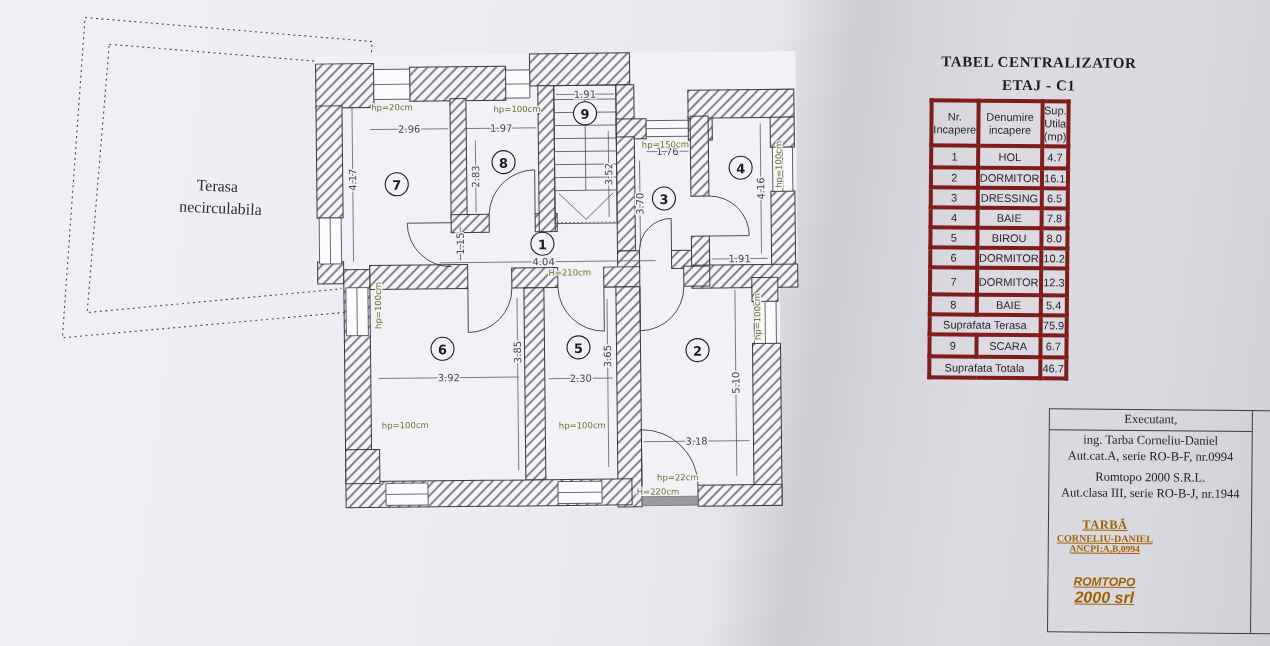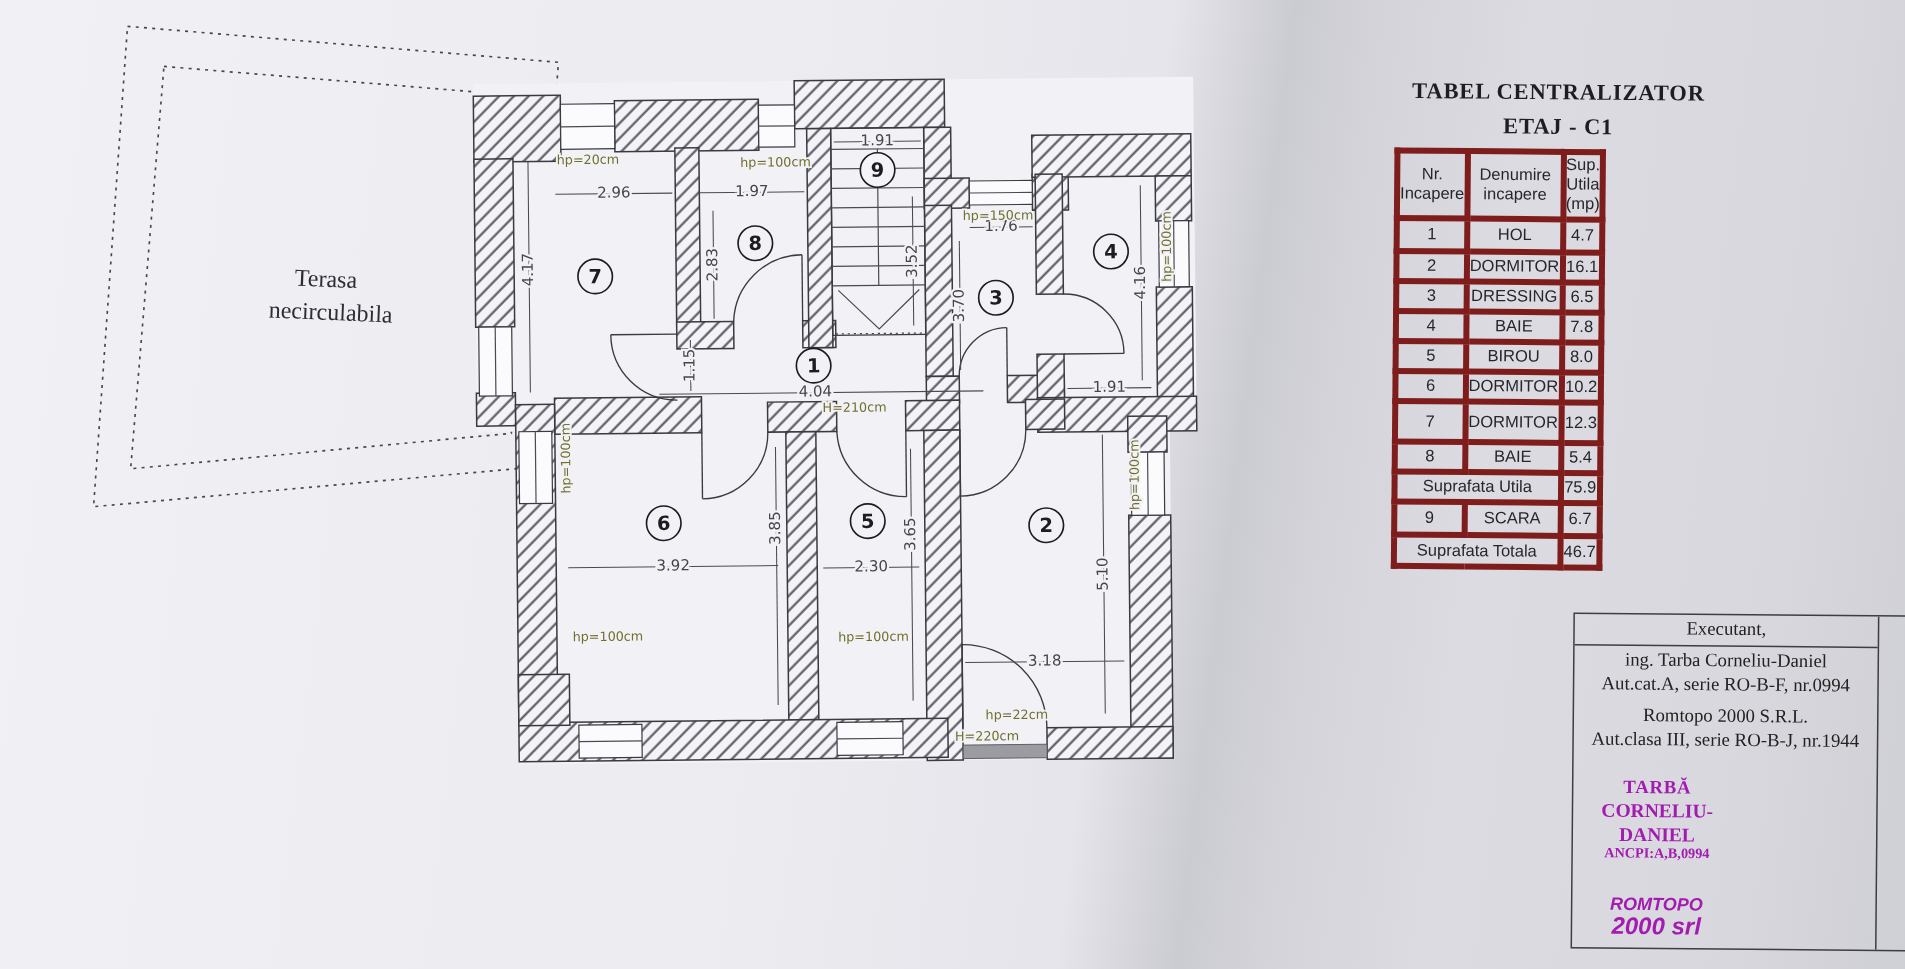--- a/index.html
+++ b/index.html
@@ -30,23 +30,23 @@
   tr.hrow{height:45px;} tr.drow{height:20px;} tr.r1{height:22px;} tr.r7{height:27px;}
   tr.scara{height:22px;} tr.tot{height:21px;}
 
   .exec-box{position:absolute;left:1052px;top:407px;width:226px;height:222px;border:1px solid #3d3d44;}
   .exec-divider{position:absolute;right:23px;top:0;bottom:0;border-left:1px solid #3d3d44;}
   .exec-header{position:absolute;left:0;top:0;width:202px;height:20px;border-bottom:1px solid #3d3d44;
     text-align:center;font-family:"Liberation Serif",serif;font-size:12.5px;color:#222;line-height:19px;}
   .exec-lines{position:absolute;left:0;top:22px;width:202px;text-align:center;
     font-family:"Liberation Serif",serif;font-size:12.5px;color:#222;line-height:16px;}
   .exec-lines .gap{height:5px;}
-  .stamp{position:absolute;left:4px;top:108px;width:104px;text-align:center;color:#a21caf;}
+  .stamp{position:absolute;left:4px;top:108px;width:104px;text-align:center;color:#a16207;text-decoration:underline;}
   .stamp .s1{font-family:"Liberation Serif",serif;font-weight:bold;font-size:12.5px;letter-spacing:.5px;}
-  .stamp .s2{font-family:"Liberation Serif",serif;font-weight:bold;font-size:13px;}
+  .stamp .s2{font-family:"Liberation Serif",serif;font-weight:bold;font-size:10px;}
   .stamp .s3{font-family:"Liberation Serif",serif;font-weight:bold;font-size:9.5px;}
   .stamp .s4{font-family:"Liberation Sans",sans-serif;font-weight:bold;font-style:italic;font-size:12px;margin-top:21px;}
   .stamp .s5{font-family:"Liberation Sans",sans-serif;font-weight:bold;font-style:italic;font-size:16px;}
   .digsig{position:absolute;left:108px;top:104px;width:96px;font-size:11px;color:#3b3b40;line-height:15px;}
 </style>
 </head>
 <body>
 
 <div class="photo">
 
@@ -315,21 +315,21 @@
       <td>7</td>
       <td>DORMITOR</td>
       <td>12.3</td>
     </tr>
     <tr class="drow">
       <td>8</td>
       <td>BAIE</td>
       <td>5.4</td>
     </tr>
     <tr class="drow">
-      <td colspan="2">Suprafata Utila</td>
+      <td colspan="2">Suprafata Terasa</td>
       <td>75.9</td>
     </tr>
     <tr class="scara">
       <td>9</td>
       <td>SCARA</td>
       <td>6.7</td>
     </tr>
     <tr class="tot">
       <td colspan="2">Suprafata Totala</td>
       <td>46.7</td>

